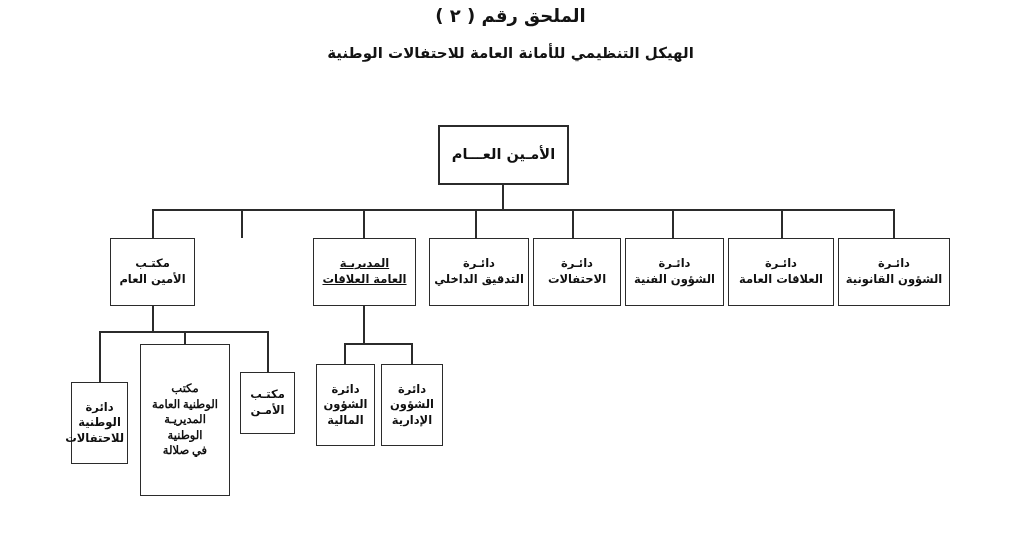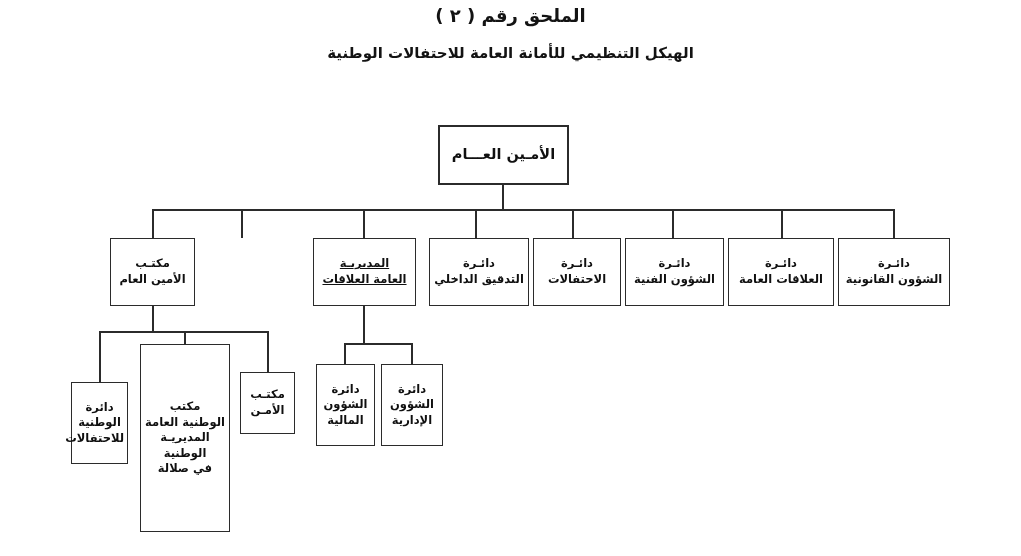--- a/index.html
+++ b/index.html
@@ -173,21 +173,21 @@
     <span class="ln">دائرة</span>
     <span class="ln">الشؤون</span>
     <span class="ln">المالية</span>
   </div>
 
   <div class="node lvl3" style="left:240px; top:372px; width:55px; height:62px;">
     <span class="ln">مكتـب</span>
     <span class="ln">الأمـن</span>
   </div>
 
-  <div class="node lvl3" style="left:140px; top:344px; width:90px; height:188px;">
+  <div class="node lvl3" style="left:140px; top:344px; width:90px; height:152px;font-family:Liberation Serif, serif;">
     <span class="ln">مكتب</span>
     <span class="ln">الوطنية العامة</span>
     <span class="ln">المديريـة</span>
     <span class="ln">الوطنية</span>
     <span class="ln">في صلالة</span>
   </div>
 
   <div class="node lvl3" style="left:71px; top:382px; width:57px; height:82px;">
     <span class="ln">دائرة</span>
     <span class="ln">الوطنية</span>

